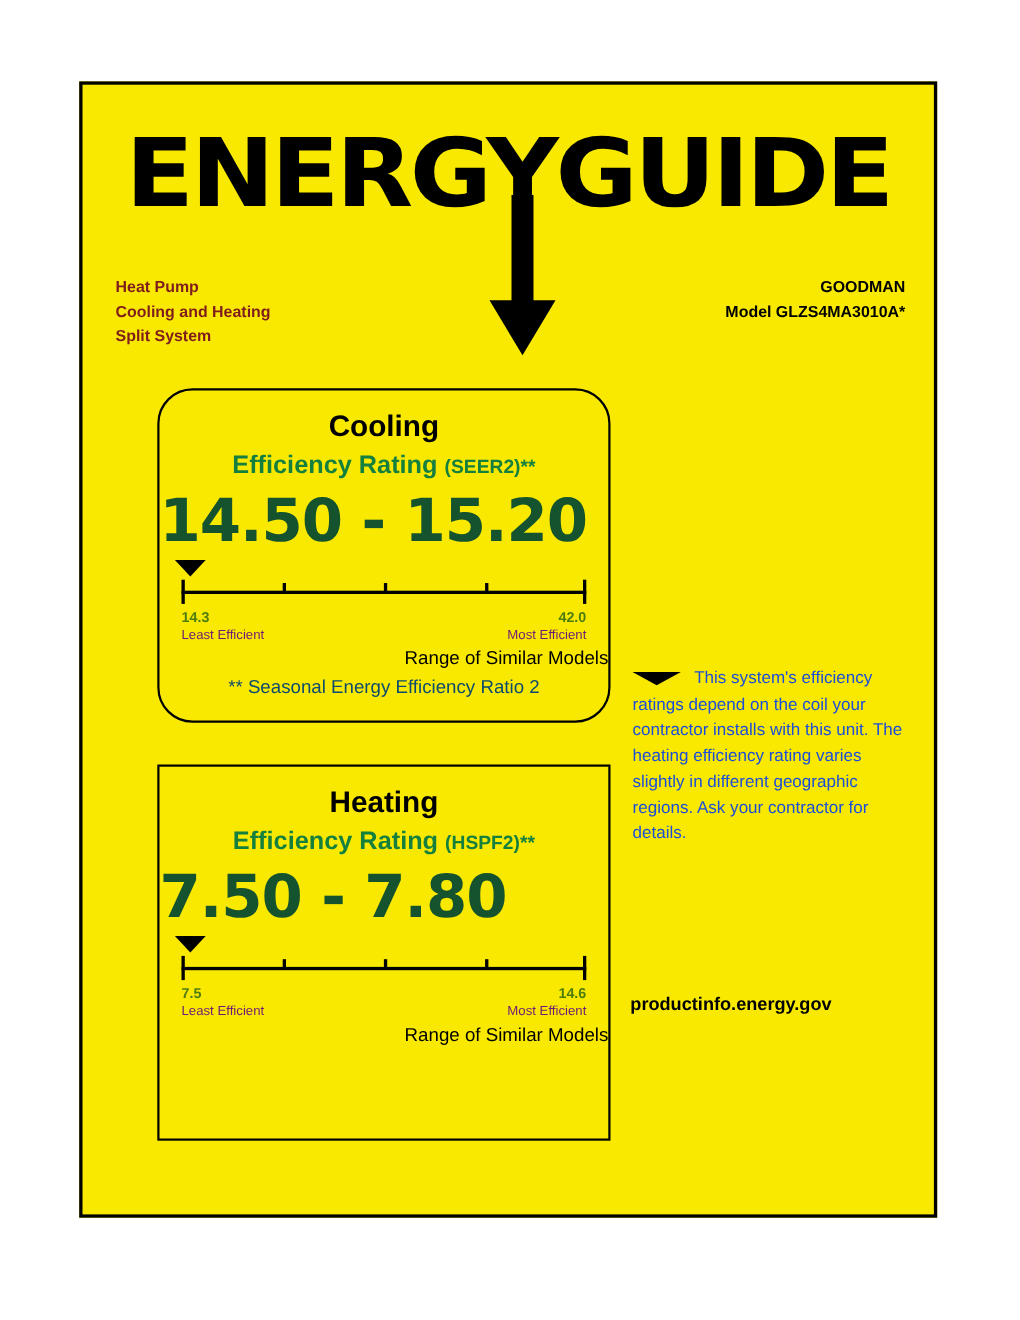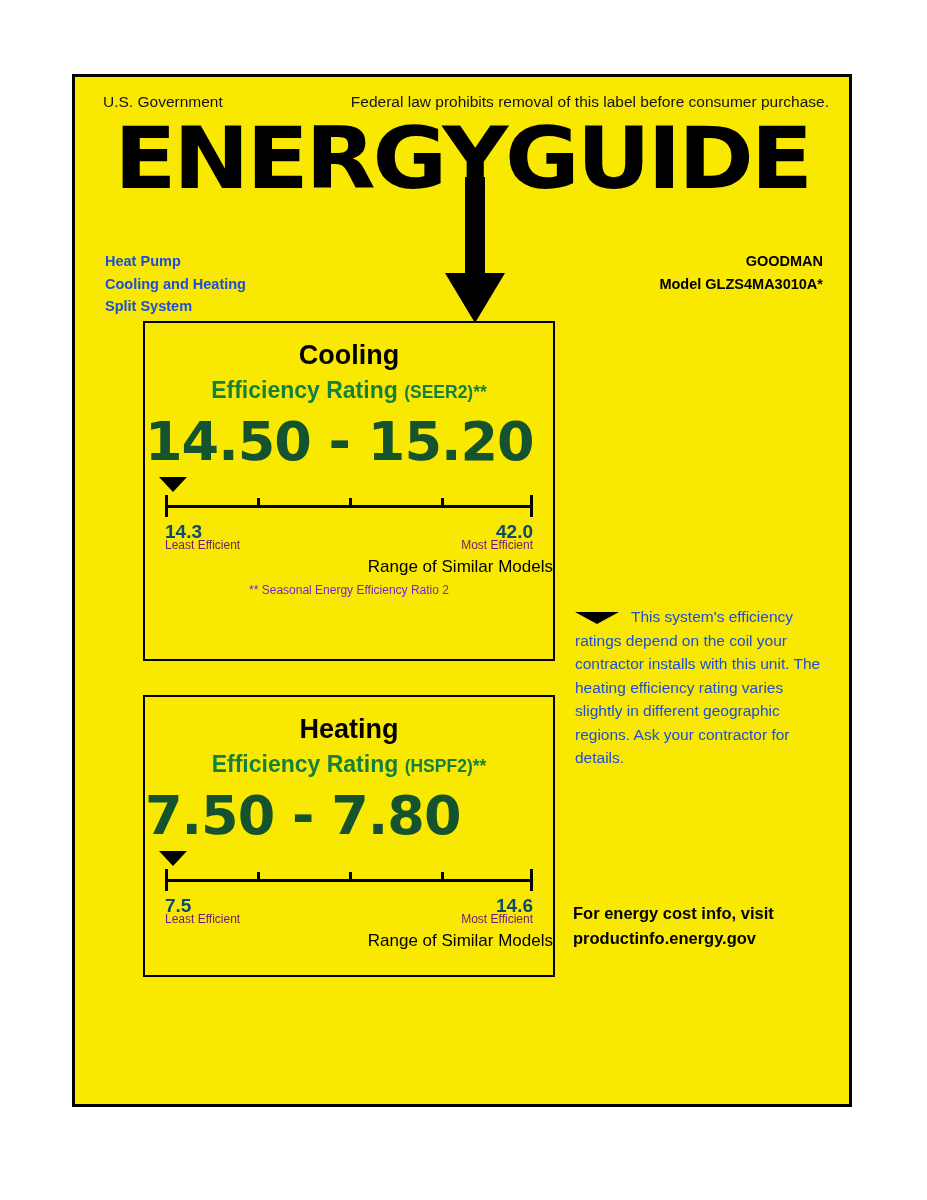--- a/index.html
+++ b/index.html
@@ -62,42 +62,42 @@
     height: 150px;
   }
 
   .prodtype {
     position: absolute;
     left: 30px;
     top: 173px;
     font-size: 14.5px;
     font-weight: bold;
     line-height: 1.56;
-    color: #1d4ed8;
+    color: #7f1d1d;
   }
   .brand {
     position: absolute;
     right: 26px;
     top: 173px;
     text-align: right;
     font-size: 14.5px;
     font-weight: bold;
     line-height: 1.56;
     color: #000;
   }
 
   .panel {
     position: absolute;
     left: 68px;
     width: 412px;
     border: 2px solid #000;
     box-sizing: border-box;
   }
-  #cooling-panel { top: 244px; height: 340px; }
-  #heating-panel { top: 618px; height: 282px; }
+  #cooling-panel { top: 276px; height: 304px; border-radius: 32px; }
+  #heating-panel { top: 618px; height: 342px; }
 
   .panel-title {
     text-align: center;
     font-size: 27px;
     font-weight: bold;
     margin-top: 17px;
     color: #000;
   }
   .panel-sub {
     text-align: center;
@@ -141,44 +141,44 @@
   .tick {
     position: absolute;
     width: 3px;
     background: #000;
   }
   .tick.end { top: 22px; height: 22px; }
   .tick.mid { top: 25px; height: 9px; }
   .scale-lbl {
     position: absolute;
     top: 48px;
-    font-size: 19px;
-    font-weight: bold;
-    color: #0c4a6e;
+    font-size: 13px;
+    font-weight: bold;
+    color: #4d7c0f;
   }
   .scale-lbl2 {
     position: absolute;
     top: 65px;
     font-size: 12px;
     color: #701a75;
   }
   .lbl-left { left: 0; text-align: left; }
   .lbl-right { right: 0; text-align: right; }
 
   .range-note {
     text-align: right;
     font-size: 17px;
     margin-top: 6px;
     color: #000;
   }
   .footnote {
     text-align: center;
-    font-size: 12px;
-    margin-top: 6px;
-    color: #6d28d9;
+    font-size: 17px;
+    margin-top: 6px;
+    color: #0c4a6e;
   }
 
   
   .sidenote {
     position: absolute;
     left: 500px;
     top: 528px;
     width: 250px;
     font-size: 15.5px;
     line-height: 1.52;
@@ -198,24 +198,20 @@
     font-weight: bold;
     line-height: 1.5;
     color: #000;
   }
 </style>
 </head>
 <body>
 
 <div id="label">
 
-  <div class="topline">
-    <span class="left">U.S. Government</span>
-    <span class="right">Federal law prohibits removal of this label before consumer purchase.</span>
-  </div>
 
   <div class="wordmark">ENERGYGUIDE</div>
 
   <svg class="arrow" viewBox="0 0 80 150">
     <polygon points="30,0 50,0 50,96 70,96 40,146 10,96 30,96" fill="#000000"></polygon>
   </svg>
 
   <div class="prodtype">
     <div>Heat Pump</div>
     <div>Cooling and Heating</div>
@@ -281,17 +277,16 @@
   </div>
 
   <div class="sidenote">
     <svg class="mini-marker" width="44" height="14" viewBox="0 0 44 14">
       <polygon points="0,1 44,1 22,13" fill="#000000"></polygon>
     </svg>
     <span>This system's efficiency ratings depend on the coil your contractor installs with this unit.  The heating efficiency rating varies slightly in different geographic regions. Ask your contractor for details.</span>
   </div>
 
   <div class="costinfo">
-    <div>For energy cost info, visit</div>
     <div>productinfo.energy.gov</div>
   </div>
 
 </div>
 
 </body></html>

